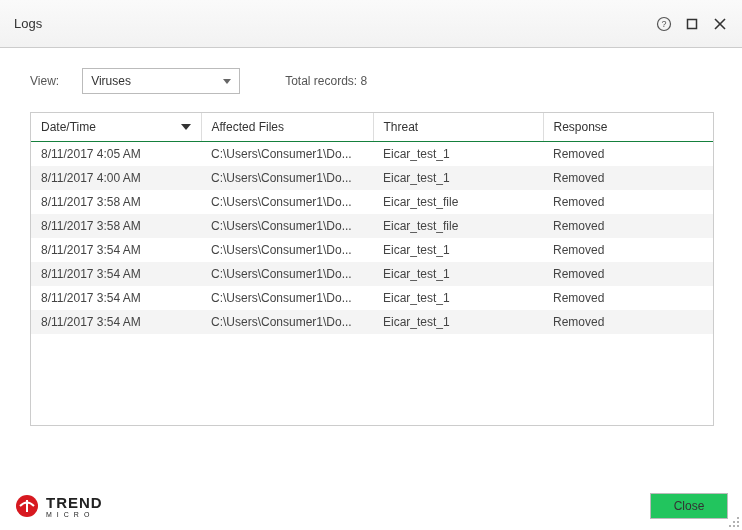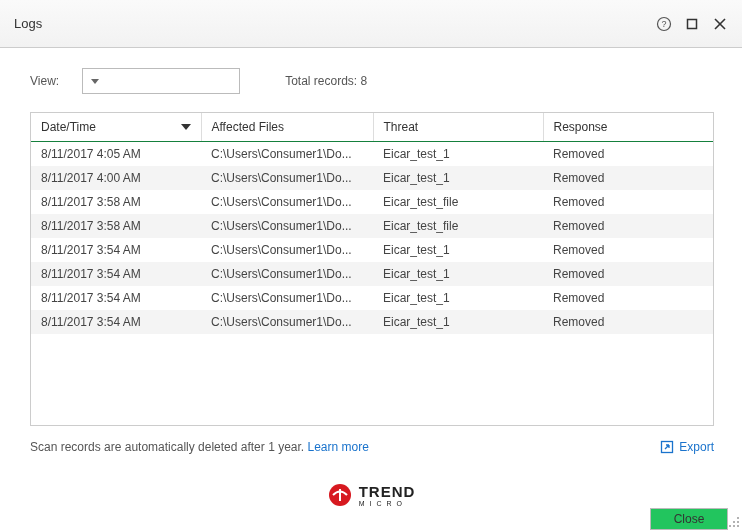--- a/index.html
+++ b/index.html
@@ -124,21 +124,20 @@
     gap: 5px;
   }
   .bottom-bar {
     position: absolute;
     bottom: 0; left: 0; right: 0;
     height: 48px;
     display: flex;
     align-items: center;
     padding: 0 14px;
     background: #fff;
-    flex-direction: column;
   }
   .brand {
     display: flex;
     align-items: center;
     gap: 6px;
   }
   .brand-text {
     line-height: 1;
   }
   .brand-text .big {
@@ -190,20 +189,21 @@
       <line x1="1" y1="1" x2="11" y2="11" stroke="#333" stroke-width="1.6"></line>
       <line x1="11" y1="1" x2="1" y2="11" stroke="#333" stroke-width="1.6"></line>
     </svg>
   </div>
 </div>
 
 <div class="content">
   <div class="toolbar">
     <span class="view-label">View:</span>
     <div class="dropdown">
+      <span class="dd-text">Viruses</span>
       <span class="dd-caret"></span>
     </div>
     <span class="total-records">
       <span>Total records:</span>
       <span>8</span>
     </span>
   </div>
 
   <div class="table-wrap">
     <table>
@@ -270,32 +270,20 @@
           <tr>
             <td>8/11/2017 3:54 AM</td>
             <td>C:\Users\Consumer1\Do...</td>
             <td>Eicar_test_1</td>
             <td>Removed</td>
           </tr>
         </tbody>
     </table>
   </div>
 
-  <div class="footer-row">
-    <div class="note">
-      <span>Scan records are automatically deleted after 1 year. </span><a class="learn-more">Learn more</a>
-    </div>
-    <div class="export">
-      <svg width="14" height="14" viewBox="0 0 14 14">
-        <rect x="1.5" y="1.5" width="11" height="11" fill="none" stroke="#1a73cc" stroke-width="1.3"></rect>
-        <path d="M5 9 L9 5 M9 5 H6 M9 5 V8" fill="none" stroke="#1a73cc" stroke-width="1.3"></path>
-      </svg>
-      <span>Export</span>
-    </div>
-  </div>
 </div>
 
 <div class="bottom-bar">
   <div class="brand">
     <svg width="26" height="26" viewBox="0 0 26 26">
       <circle cx="13" cy="13" r="11" fill="#d71920"></circle>
       <path d="M6 13 Q13 6 20 13" fill="none" stroke="#fff" stroke-width="2"></path>
       <line x1="13" y1="7" x2="13" y2="19" stroke="#fff" stroke-width="2"></line>
     </svg>
     <div class="brand-text">

